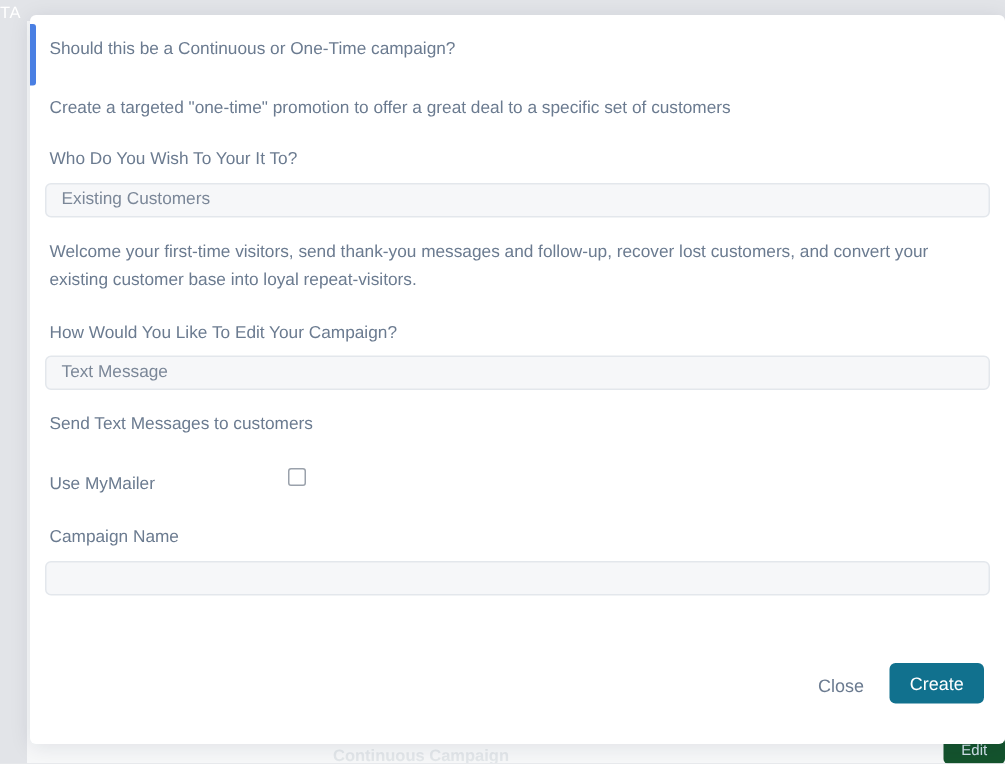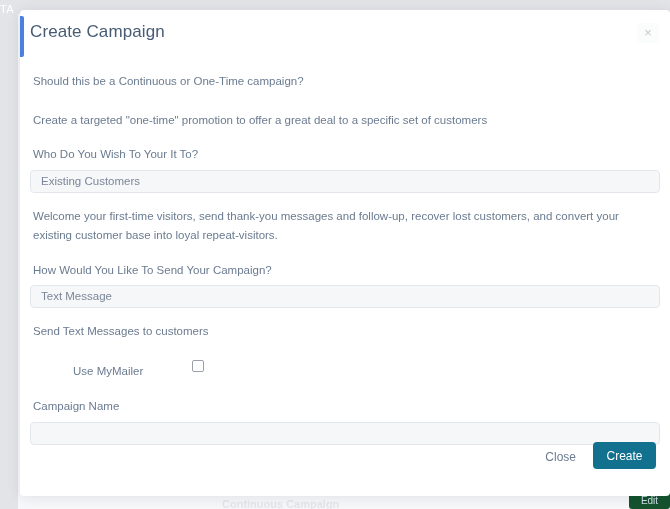--- a/index.html
+++ b/index.html
@@ -174,21 +174,20 @@
 
   .checkbox-row {
     position: relative;
     height: 28px;
   }
   .checkbox-row .cb-label {
     position: absolute;
     left: 3px; top: 8px;
     font-size: 11.5px;
     color: #6b7b90;
-    margin-left: 40px;
   }
   .cb {
     position: absolute;
     left: 162px; top: 3px;
     width: 12px; height: 12px;
     border: 1px solid #9aa1ab;
     border-radius: 2px;
     background: #ffffff;
     cursor: pointer;
     padding: 0;
@@ -243,41 +242,37 @@
 
     <div class="bg-bottom-label">Continuous Campaign</div>
     <div class="bg-bottom-btn">
       <span>Edit</span>
     </div>
   </div>
 
   <div class="modal">
     <div class="modal-accent" style="background: rgb(74, 127, 227);"></div>
 
-    <div class="modal-header">
-      <div class="modal-title">Create Campaign</div>
-      <button class="close-btn">×</button>
-    </div>
 
     <div class="modal-body">
 
       <div class="sp-c"></div>
 
       <div class="field-label">Should this be a Continuous or One-Time campaign?</div>
       <div class="sp-a"></div>
       <div class="helper-text">Create a targeted "one-time" promotion to offer a great deal to a specific set of customers</div>
       <div class="sp-b"></div>
 
       <div class="field-label">Who Do You Wish To Your It To?</div>
       <div class="select-box">Existing Customers</div>
       <div class="sp-a"></div>
       <div class="helper-text">Welcome your first-time visitors, send thank-you messages and follow-up, recover lost customers, and convert your existing customer base into loyal repeat-visitors.</div>
       <div class="sp-b"></div>
 
-      <div class="field-label">How Would You Like To Send Your Campaign?</div>
+      <div class="field-label">How Would You Like To Edit Your Campaign?</div>
       <div class="select-box">Text Message</div>
       <div class="sp-a"></div>
       <div class="helper-text">Send Text Messages to customers</div>
       <div class="sp-d"></div>
 
       <div class="checkbox-row">
         <div class="cb-label">Use MyMailer</div>
         <button class="cb"></button>
       </div>
 

